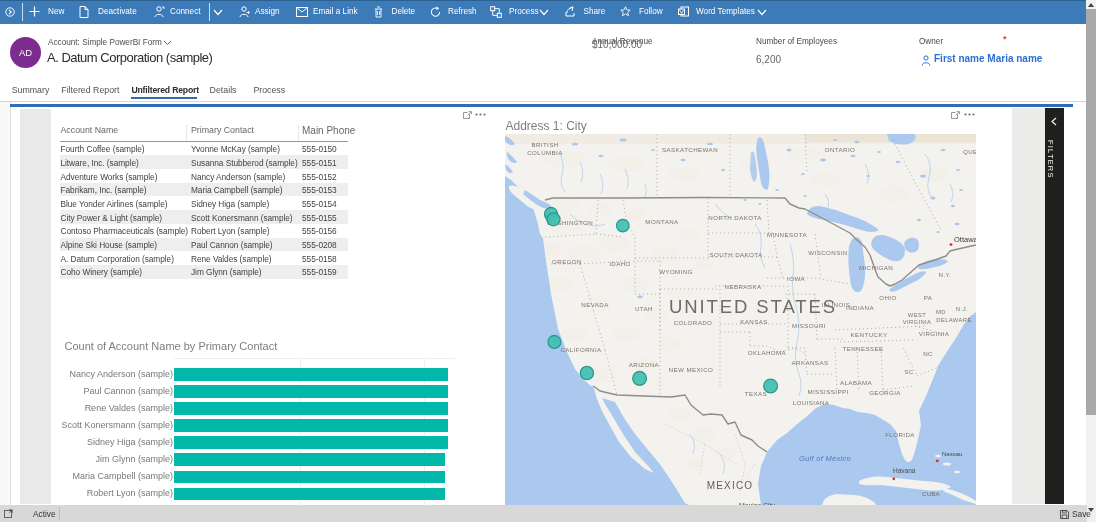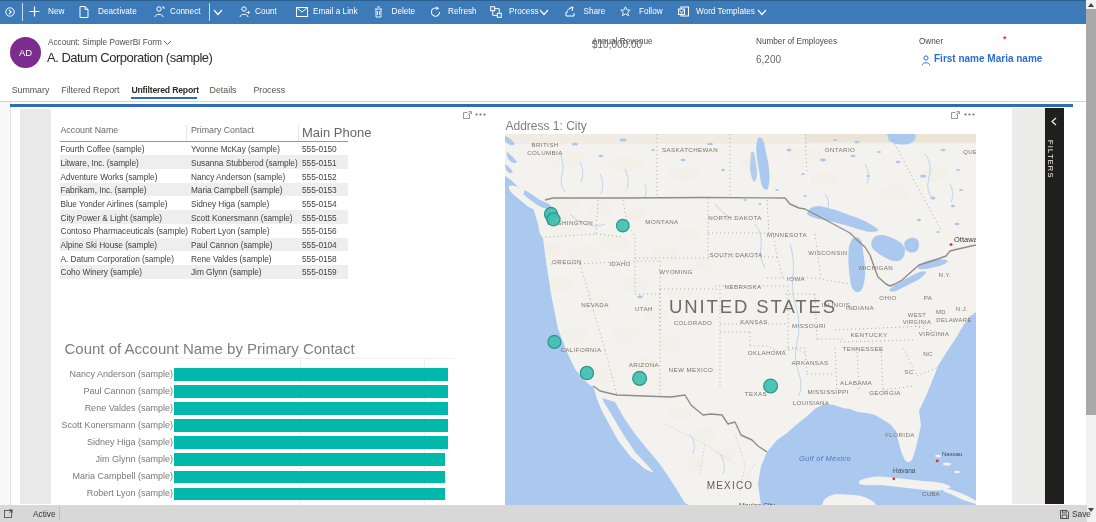--- a/index.html
+++ b/index.html
@@ -62,21 +62,21 @@
   <div class="item" style="left:170px">Connect</div>
   <div class="csep" style="left:209px"></div>
   <svg style="left:212.5px;top:9px" width="10" height="7" viewBox="0 0 10 7">
       <path d="M1 1 L5 5.5 L9 1" fill="none" stroke="#fff" stroke-width="1.2"></path>
     </svg>
   <svg style="left:239px;top:6px" width="11" height="12" viewBox="0 0 11 12">
       <circle cx="5" cy="3" r="2.2" fill="none" stroke="#fff" stroke-width="1"></circle>
       <path d="M1 11 C1 7.5 9 7.5 9 11" fill="none" stroke="#fff" stroke-width="1"></path>
       <path d="M7.5 6.5 H10.5 M9 5 L10.5 6.5 L9 8" stroke="#fff" stroke-width="0.9" fill="none"></path>
     </svg>
-  <div class="item" style="left:255px">Count</div>
+  <div class="item" style="left:255px">Assign</div>
   <svg style="left:296px;top:7px" width="12" height="10" viewBox="0 0 12 10">
       <rect x=".5" y=".5" width="11" height="9" fill="none" stroke="#fff" stroke-width="1"></rect>
       <path d="M.5 .5 L6 5 L11.5 .5" fill="none" stroke="#fff" stroke-width="1"></path>
     </svg>
   <div class="item" style="left:313px">Email a Link</div>
   <svg style="left:374px;top:6px" width="9" height="12" viewBox="0 0 9 12">
       <path d="M1 3 H8 M2 3 V11 H7 V3 M3 1 H6 M3.4 5 V9 M5.6 5 V9" stroke="#fff" stroke-width="0.9" fill="none"></path>
     </svg>
   <div class="item" style="left:391.5px">Delete</div>
   <svg style="left:430px;top:6px" width="11" height="12" viewBox="0 0 12 12">
@@ -156,21 +156,21 @@
     <path d="M5.6 .6 H8.4 V3.4 M8.2 .8 L4.8 4.2" fill="none" stroke="#8a8a8a" stroke-width="0.9"></path>
   </svg>
 <svg class="abs" style="left:963.5px;top:113px" width="11" height="3" viewBox="0 0 11 3">
     <circle cx="1.5" cy="1.5" r="1.1" fill="#6e6e6e"></circle>
     <circle cx="5.5" cy="1.5" r="1.1" fill="#6e6e6e"></circle>
     <circle cx="9.5" cy="1.5" r="1.1" fill="#6e6e6e"></circle>
   </svg>
 
 <div class="abs" style="left:60.5px;top:125px;font-size:8.8px;color:#666">Account Name</div>
 <div class="abs" style="left:191px;top:125px;font-size:8.8px;color:#666">Primary Contact</div>
-<div class="abs" style="left:302px;top:125px;font-size:13px;color:#666">Main Phone</div>
+<div class="abs" style="left:302px;top:125px;font-size:10px;color:#666">Main Phone</div>
 <div class="abs" style="left:186px;top:124.5px;width:1px;height:16px;background:#e6e6e6"></div>
 <div class="abs" style="left:297.5px;top:124.5px;width:1px;height:16px;background:#e6e6e6"></div>
 <div class="abs" style="left:59.5px;top:140.5px;width:288px;height:1.3px;background:#31c6ba"></div>
 <div class="abs" style="left:59.5px;top:141.6px;width:288px;height:13.7px;"></div>
 <div class="trow" style="left:60.5px;top:144.1px">Fourth Coffee (sample)</div>
 <div class="trow" style="left:191px;top:144.1px">Yvonne McKay (sample)</div>
 <div class="trow" style="left:302px;top:144.1px">555-0150</div>
 <div class="abs" style="left:59.5px;top:155.3px;width:288px;height:13.7px;background:#eeeeee;"></div>
 <div class="trow" style="left:60.5px;top:157.8px">Litware, Inc. (sample)</div>
 <div class="trow" style="left:191px;top:157.8px">Susanna Stubberod (sample)</div>
@@ -191,31 +191,31 @@
 <div class="trow" style="left:60.5px;top:212.6px">City Power &amp; Light (sample)</div>
 <div class="trow" style="left:191px;top:212.6px">Scott Konersmann (sample)</div>
 <div class="trow" style="left:302px;top:212.6px">555-0155</div>
 <div class="abs" style="left:59.5px;top:223.8px;width:288px;height:13.7px;"></div>
 <div class="trow" style="left:60.5px;top:226.3px">Contoso Pharmaceuticals (sample)</div>
 <div class="trow" style="left:191px;top:226.3px">Robert Lyon (sample)</div>
 <div class="trow" style="left:302px;top:226.3px">555-0156</div>
 <div class="abs" style="left:59.5px;top:237.5px;width:288px;height:13.7px;background:#eeeeee;"></div>
 <div class="trow" style="left:60.5px;top:240.0px">Alpine Ski House (sample)</div>
 <div class="trow" style="left:191px;top:240.0px">Paul Cannon (sample)</div>
-<div class="trow" style="left:302px;top:240.0px">555-0104</div>
+<div class="trow" style="left:302px;top:240.0px">555-0208</div>
 <div class="abs" style="left:59.5px;top:251.2px;width:288px;height:13.7px;"></div>
 <div class="trow" style="left:60.5px;top:253.7px">A. Datum Corporation (sample)</div>
 <div class="trow" style="left:191px;top:253.7px">Rene Valdes (sample)</div>
 <div class="trow" style="left:302px;top:253.7px">555-0158</div>
 <div class="abs" style="left:59.5px;top:264.9px;width:288px;height:13.7px;background:#eeeeee;"></div>
 <div class="trow" style="left:60.5px;top:267.4px">Coho Winery (sample)</div>
 <div class="trow" style="left:191px;top:267.4px">Jim Glynn (sample)</div>
 <div class="trow" style="left:302px;top:267.4px">555-0159</div>
 
-<div class="abs" style="left:64.5px;top:340px;font-size:15px;color:#7e7e7e">Count of Account Name by Primary Contact</div>
+<div class="abs" style="left:64.5px;top:340px;font-size:11px;color:#7e7e7e">Count of Account Name by Primary Contact</div>
 <div class="abs" style="left:173.5px;top:358px;width:281px;height:1px;background:#efefef"></div>
 <div class="abs" style="left:300px;top:358px;width:1px;height:147px;background:#efefef"></div>
 <div class="abs" style="left:424px;top:358px;width:1px;height:147px;background:#efefef"></div>
 <div class="clabel" style="left:0;top:369.0px">Nancy Anderson (sample)</div>
 <div class="cbar" style="left:173.5px;top:368.2px;width:274.3px"></div>
 <div class="clabel" style="left:0;top:386.1px">Paul Cannon (sample)</div>
 <div class="cbar" style="left:173.5px;top:385.2px;width:274.3px"></div>
 <div class="clabel" style="left:0;top:403.1px">Rene Valdes (sample)</div>
 <div class="cbar" style="left:173.5px;top:402.3px;width:274.3px"></div>
 <div class="clabel" style="left:0;top:420.2px">Scott Konersmann (sample)</div>

